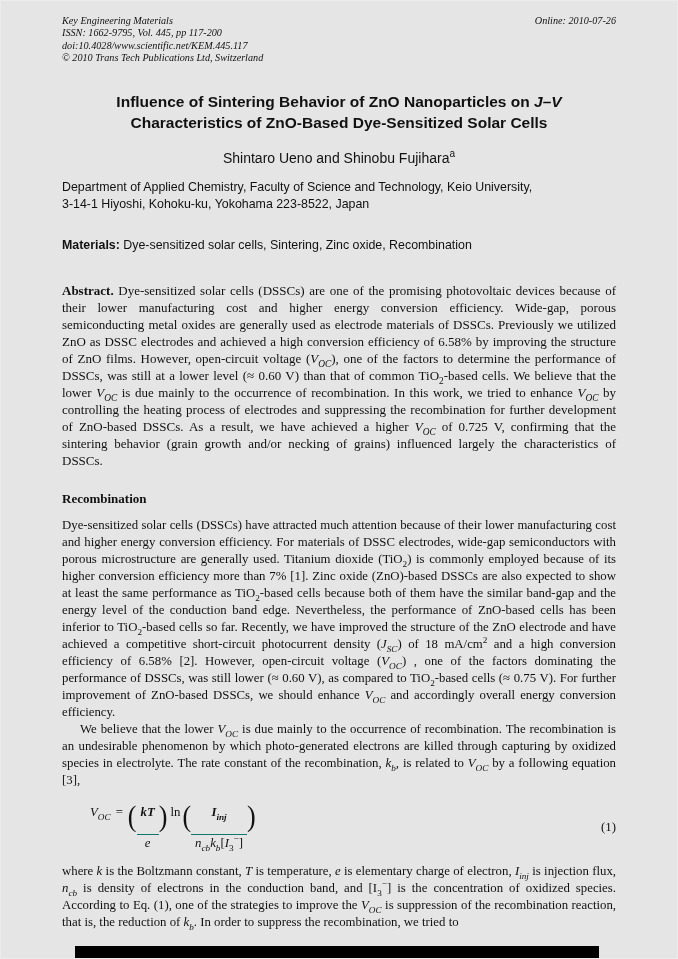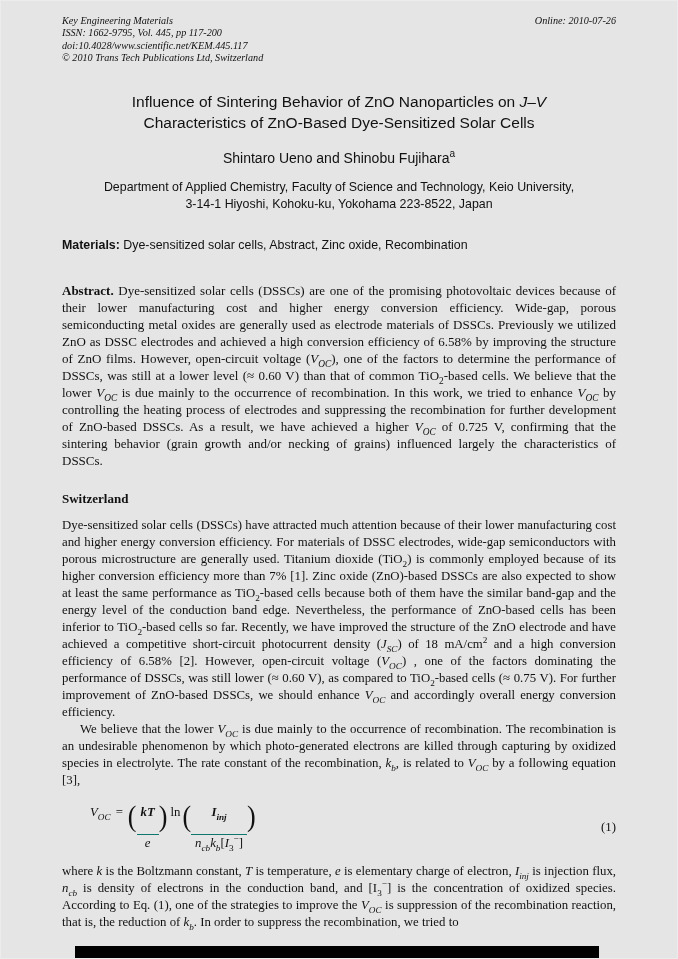--- a/index.html
+++ b/index.html
@@ -9,25 +9,25 @@
     font-family:"Liberation Serif", serif; color:#111;
     box-shadow: inset 0 0 0 1px #ececec;
   }
   .content { padding:15px 62px 0 62px; }
   .header {
     display:flex; justify-content:space-between; align-items:flex-start;
     font-style:italic; font-size:10.2px; line-height:12.4px;
   }
   .title {
     margin:26px 8px 0; text-align:center;
-    font-family:"Liberation Sans", sans-serif; font-weight:normal;
+    font-family:"Liberation Sans", sans-serif; font-weight:bold;
     font-size:15.5px; line-height:21px;
   }
   .authors { margin-top:17px; text-align:center; font-family:"Liberation Sans", sans-serif; font-size:14px; }
-  .affiliation { margin-top:13px; text-align:center; font-family:"Liberation Sans", sans-serif; font-size:12.4px; line-height:17px; }
+  .affiliation { margin-top:13px; text-align:left; font-family:"Liberation Sans", sans-serif; font-size:12.4px; line-height:17px; }
   .email { margin-top:9px; text-align:center; font-family:"Liberation Sans", sans-serif; font-size:11.3px; }
   .keywords { margin-top:25px; font-family:"Liberation Sans", sans-serif; font-size:12.4px; }
   .kw-label { font-weight:bold; }
   .abstract { margin:30px 0 0; font-size:13px; line-height:17px; text-align:justify; }
   .section-heading { margin:22px 0 0; font-size:13px; font-weight:bold; font-family:"Liberation Serif", serif; }
   .body-para { margin:10px 0 0; font-size:12.8px; line-height:17px; text-align:justify; }
   .body-para.indent { margin-top:0; text-indent:18px; }
   .body-para.after-eq { margin-top:0; }
   sup, sub { font-size:0.72em; line-height:0; }
   .equation-row { display:flex; align-items:center; margin:16px 0 12px 28px; }
@@ -58,26 +58,26 @@
     </div>
 
     <h1 class="title">Influence of Sintering Behavior of ZnO Nanoparticles on <i>J–V</i><br>Characteristics of ZnO-Based Dye-Sensitized Solar Cells</h1>
 
     <div class="authors">Shintaro Ueno and Shinobu Fujihara<sup>a</sup></div>
 
     <div class="affiliation">Department of Applied Chemistry, Faculty of Science and Technology, Keio University,<br>3-14-1 Hiyoshi, Kohoku-ku, Yokohama 223-8522, Japan</div>
 
 
     <div class="keywords">
-      <span class="kw-label">Materials:</span><span> Dye-sensitized solar cells, Abstract, Zinc oxide, Recombination</span>
+      <span class="kw-label">Materials:</span><span> Dye-sensitized solar cells, Sintering, Zinc oxide, Recombination</span>
     </div>
 
     <p class="abstract"><b>Abstract.</b> Dye-sensitized solar cells (DSSCs) are one of the promising photovoltaic devices because of their lower manufacturing cost and higher energy conversion efficiency. Wide-gap, porous semiconducting metal oxides are generally used as electrode materials of DSSCs. Previously we utilized ZnO as DSSC electrodes and achieved a high conversion efficiency of 6.58% by improving the structure of ZnO films. However, open-circuit voltage (<i>V<sub>OC</sub></i>), one of the factors to determine the performance of DSSCs, was still at a lower level (≈ 0.60 V) than that of common TiO<sub>2</sub>-based cells. We believe that the lower <i>V<sub>OC</sub></i> is due mainly to the occurrence of recombination. In this work, we tried to enhance <i>V<sub>OC</sub></i> by controlling the heating process of electrodes and suppressing the recombination for further development of ZnO-based DSSCs. As a result, we have achieved a higher <i>V<sub>OC</sub></i> of 0.725 V, confirming that the sintering behavior (grain growth and/or necking of grains) influenced largely the characteristics of DSSCs.</p>
 
-    <h2 class="section-heading">Switzerland</h2>
+    <h2 class="section-heading">Recombination</h2>
 
     <p class="body-para">Dye-sensitized solar cells (DSSCs) have attracted much attention because of their lower manufacturing cost and higher energy conversion efficiency. For materials of DSSC electrodes, wide-gap semiconductors with porous microstructure are generally used. Titanium dioxide (TiO<sub>2</sub>) is commonly employed because of its higher conversion efficiency more than 7% [1]. Zinc oxide (ZnO)-based DSSCs are also expected to show at least the same performance as TiO<sub>2</sub>-based cells because both of them have the similar band-gap and the energy level of the conduction band edge. Nevertheless, the performance of ZnO-based cells has been inferior to TiO<sub>2</sub>-based cells so far. Recently, we have improved the structure of the ZnO electrode and have achieved a competitive short-circuit photocurrent density (<i>J<sub>SC</sub></i>) of 18 mA/cm<sup>2</sup> and a high conversion efficiency of 6.58% [2]. However, open-circuit voltage (<i>V<sub>OC</sub></i>) , one of the factors dominating the performance of DSSCs, was still lower (≈ 0.60 V), as compared to TiO<sub>2</sub>-based cells (≈ 0.75 V). For further improvement of ZnO-based DSSCs, we should enhance <i>V<sub>OC</sub></i> and accordingly overall energy conversion efficiency.</p>
 
     <p class="body-para indent">We believe that the lower <i>V<sub>OC</sub></i> is due mainly to the occurrence of recombination. The recombination is an undesirable phenomenon by which photo-generated electrons are killed through capturing by oxidized species in electrolyte. The rate constant of the recombination, <i>k<sub>b</sub></i>, is related to <i>V<sub>OC</sub></i> by a following equation [3],</p>
 
     <div class="equation-row">
       <span class="equation">
           <i>V<sub>OC</sub></i>
           <span class="eqs">=</span>
           <span class="lp">(</span>

